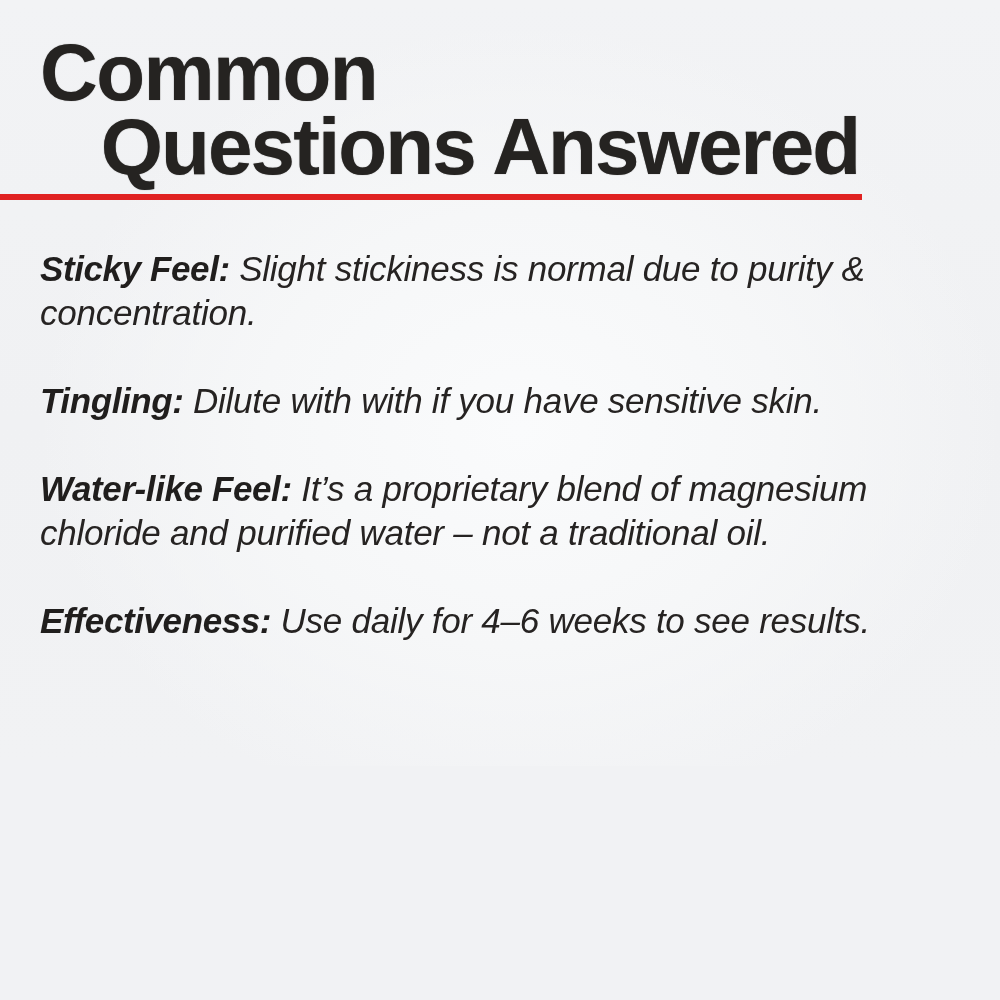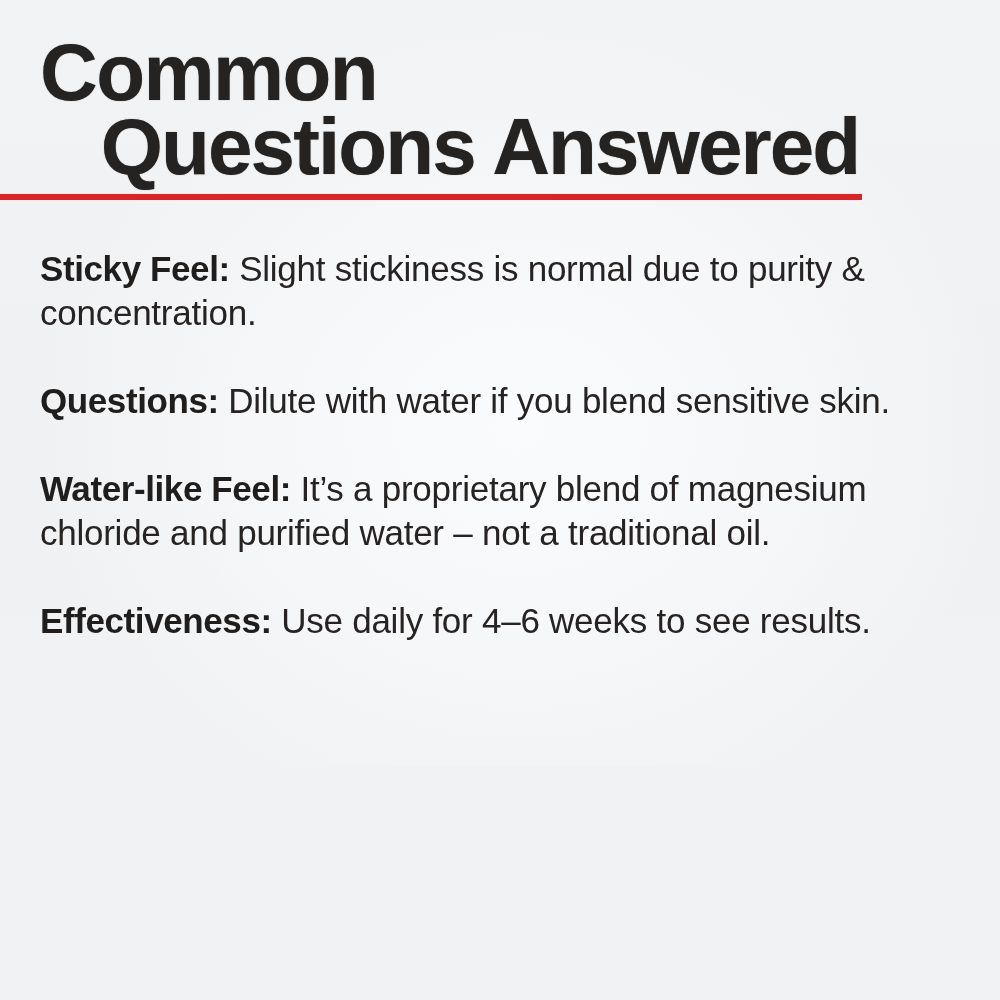--- a/index.html
+++ b/index.html
@@ -67,20 +67,21 @@
     top: 247px;
     width: 952px;
   }
   .faq-item {
     margin: 0 0 44px 0;
     font-size: 35px;
     line-height: 1.26;
     color: #262322;
     font-weight: 400;
     letter-spacing: -0.25px;
+    font-style: italic;
   }
   .faq-item:last-child {
     margin-bottom: 12px;
   }
   .faq-term {
     font-weight: 700;
     color: #201e1d;
     letter-spacing: -0.4px;
   }
   .faq-answer {
@@ -101,22 +102,22 @@
 
   <div class="faq">
 
     <p class="faq-item">
       <span class="faq-term">Sticky Feel:</span>
       <span class="faq-answer">Slight stickiness is normal due to purity &amp; concentration.</span>
     </p>
 
 
     <p class="faq-item">
-      <span class="faq-term">Questions:</span>
-      <span class="faq-answer">Dilute with water if you blend sensitive skin.</span>
+      <span class="faq-term">Tingling:</span>
+      <span class="faq-answer">Dilute with with if you have sensitive skin.</span>
     </p>
 
     <p class="faq-item">
       <span class="faq-term">Water-like Feel:</span>
       <span class="faq-answer">It’s a proprietary blend of magnesium chloride and purified water – not a traditional oil.</span>
     </p>
 
     <p class="faq-item">
       <span class="faq-term">Effectiveness:</span>
       <span class="faq-answer">Use daily for 4–6 weeks to see results.</span>

